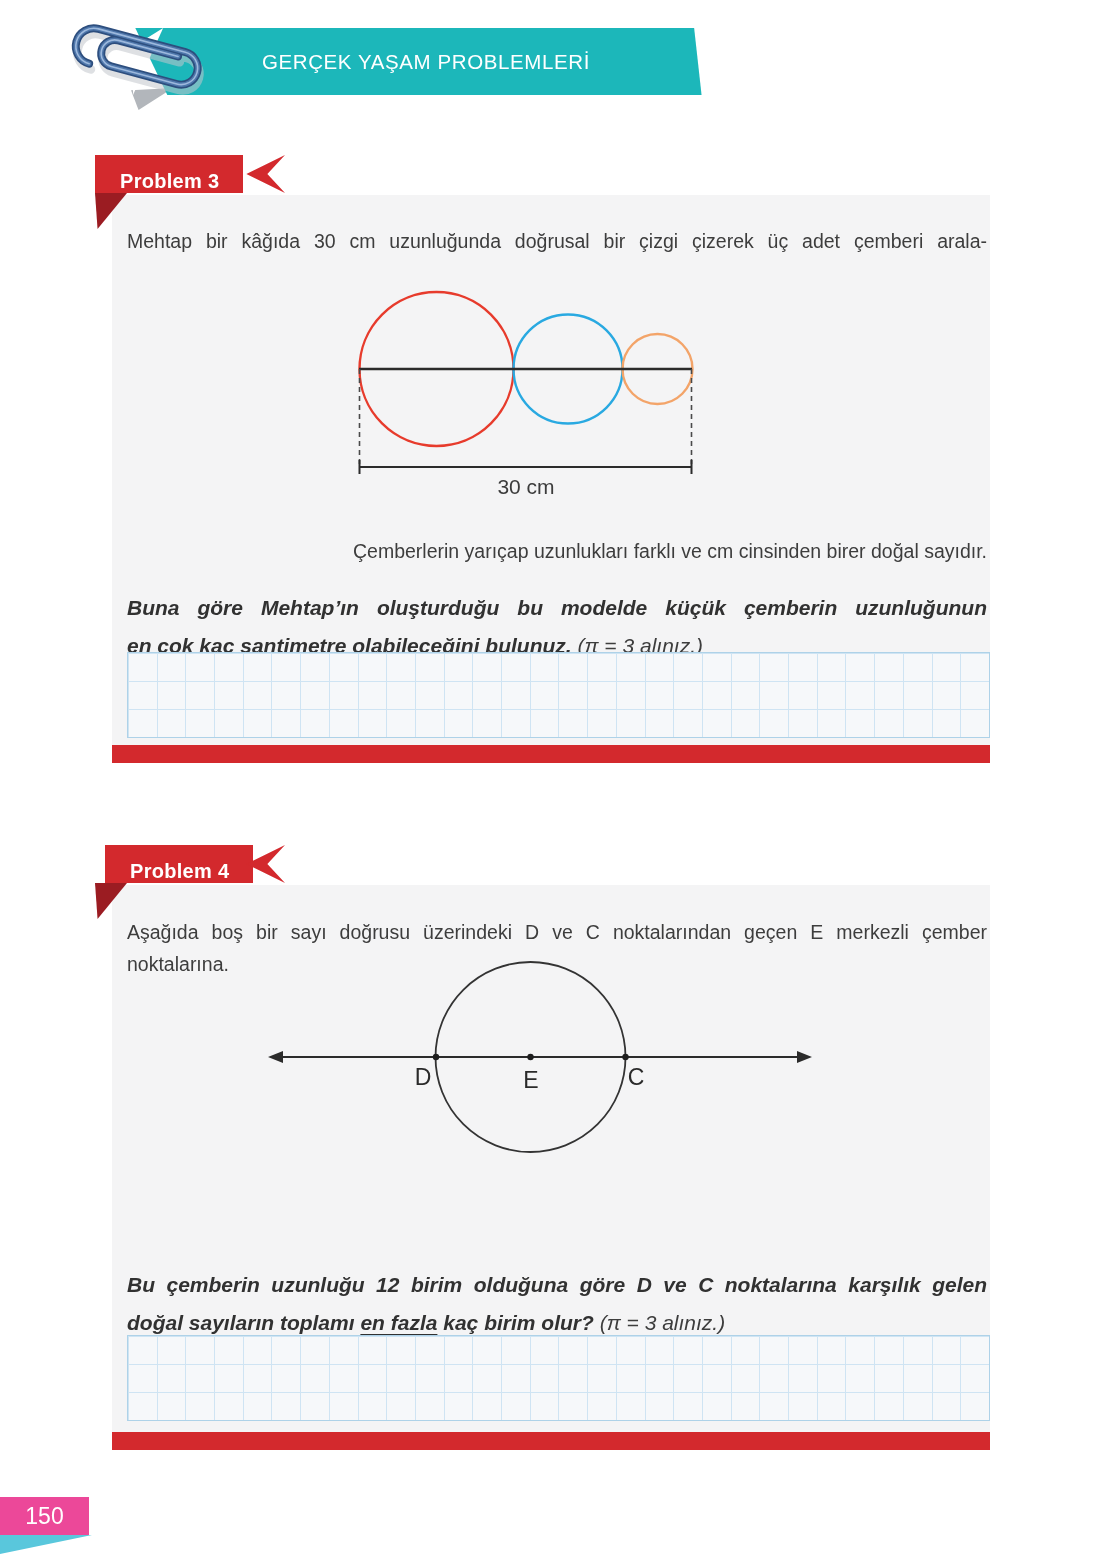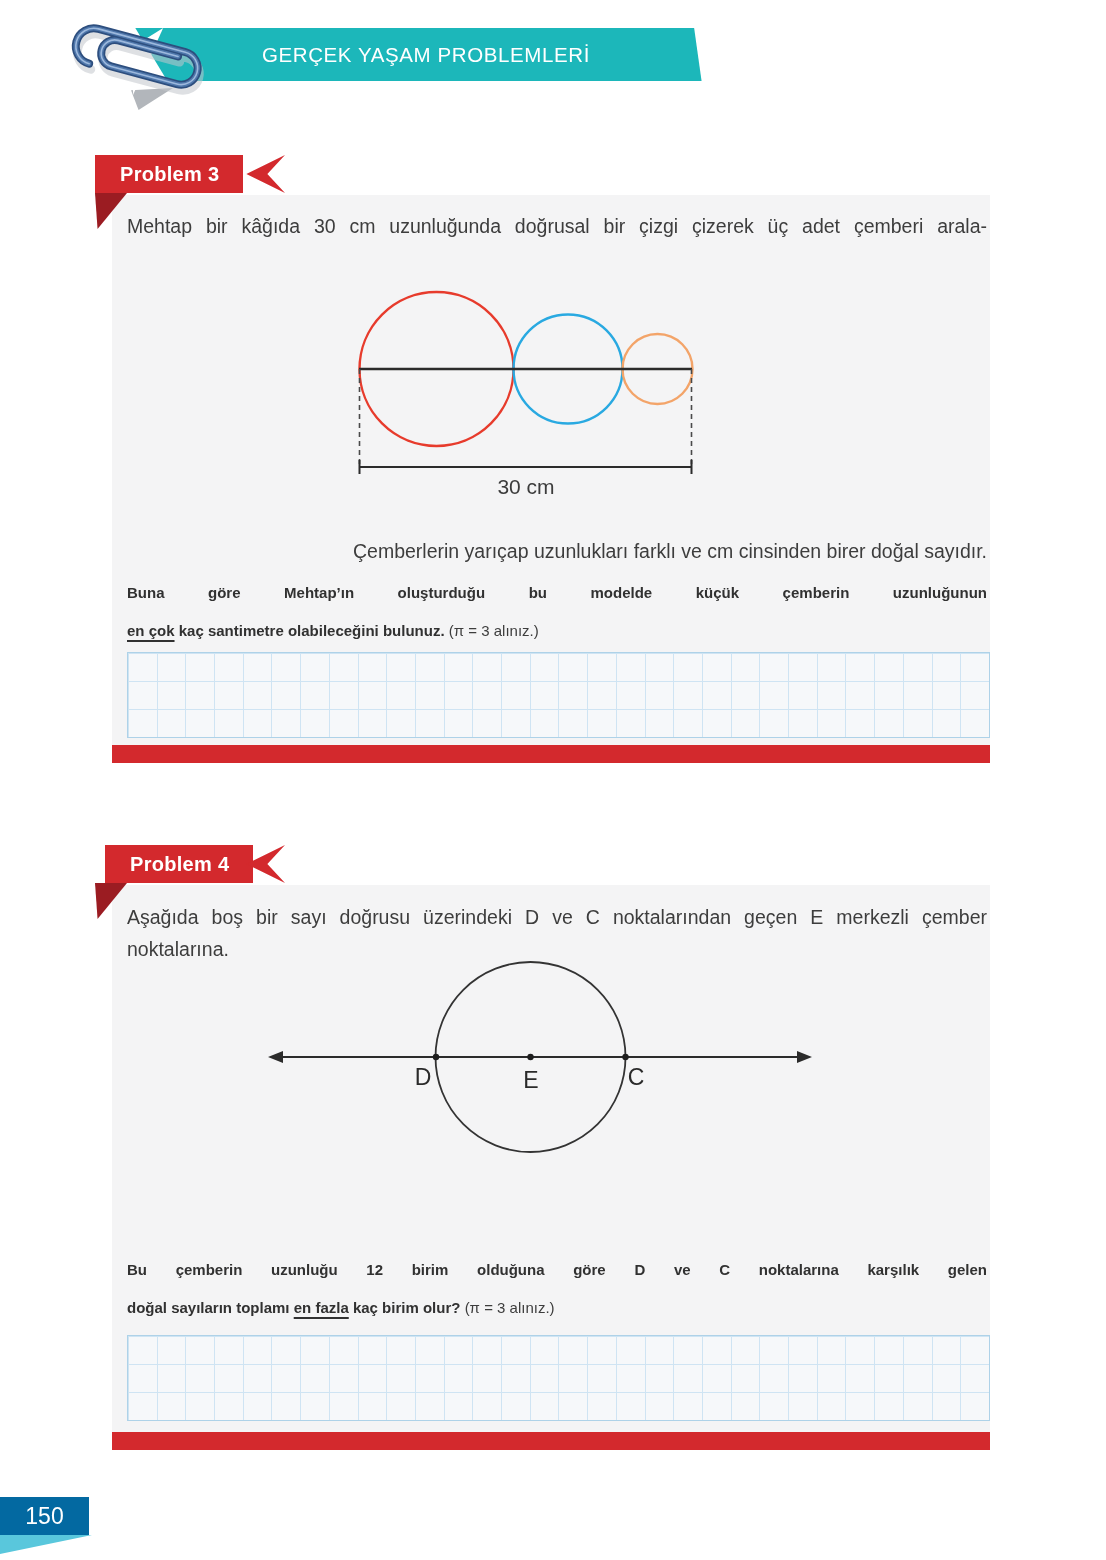--- a/index.html
+++ b/index.html
@@ -4,59 +4,59 @@
 <style>
   html,body{margin:0;padding:0;}
   body{
     width:1106px;height:1560px;position:relative;background:#ffffff;
     font-family:"Liberation Sans", sans-serif;color:#3d3d3d;overflow:hidden;
   }
   .abs{position:absolute;}
 
   
   .hdr-banner{
-    left:133px;top:28px;width:572px;height:53px;background:#1cb7ba;
+    left:133px;top:28px;width:572px;height:67px;background:#1cb7ba;
     clip-path:polygon(0.4% 0, 98.1% 0, 99.4% 100%, 6% 100%);
     display:flex;align-items:center;justify-content:center;
   }
   .hdr-title{color:#ffffff;font-size:20.5px;letter-spacing:.6px;padding-left:14px;}
   .hdr-shadow{left:131px;top:88px;width:42px;height:22px;background:#b2b6bb;
     clip-path:polygon(0 10%, 100% 0, 18% 100%);}
   .hdr-notch{left:133px;top:28px;width:58px;height:67px;background:#ffffff;
     clip-path:polygon(0 28%, 52% 0, 0 100%);}
 
   
-  .ribbon{width:148px;height:38px;background:#d3292d;display:flex;align-items:center;}
+  .ribbon{width:148px;height:38px;background:#d3292d;display:flex;align-items:flex-end;}
   .ribbon-label{color:#ffffff;font-weight:700;font-size:20px;padding-left:25px;letter-spacing:.3px;}
   .chevron{width:42px;height:38px;background:#d3292d;
     clip-path:polygon(100% 0, 8% 50%, 100% 100%, 58% 50%);}
   .fold{width:32px;height:38px;background:#9b1c22;
     clip-path:polygon(0 0, 100% 0, 8% 95%);}
 
   
   .card{width:878px;background:#f4f4f5;}
   .redbar{width:878px;height:18px;background:#d3292d;}
 
   
   .tline{width:860px;font-size:19.5px;line-height:31px;white-space:nowrap;}
-  .stretch{white-space:normal;text-align:justify;text-align-last:justify;}
-  .qline{width:860px;font-size:15px;line-height:38px;font-weight:700;color:#313131;white-space:nowrap;}
+  .stretch{white-space:normal;text-align:justify;text-align-last:justify;margin-top:15px;}
+  .qline{width:860px;font-size:21px;line-height:38px;font-weight:700;color:#313131;white-space:nowrap;font-style:italic;}
   .qnote{font-weight:400;color:#3d3d3d;}
   .uline{text-decoration:underline;text-decoration-thickness:2px;text-underline-offset:4px;}
 
   
   .grid{
     width:861px;height:84px;border:1px solid #aed2e8;background-color:#f6f8fa;
     background-image:
       repeating-linear-gradient(to right, #cfe4f3 0 1px, transparent 1px 28.7px),
       repeating-linear-gradient(to bottom, #cfe4f3 0 1px, transparent 1px 28px);
   }
 
   
-  .page-box{left:0;top:1497px;width:89px;height:38px;background:#0369a1;
+  .page-box{left:0;top:1497px;width:89px;height:38px;background:#ec4899;
     display:flex;align-items:center;justify-content:center;}
   .page-num{color:#ffffff;font-size:23px;}
   .page-fold{left:0;top:1535px;width:92px;height:19px;background:#59c7dc;
     clip-path:polygon(0 0, 100% 0, 0 100%);}
 </style>
 </head>
 <body>
 
 <div class="abs hdr-shadow"></div>
 <div class="abs hdr-banner">

